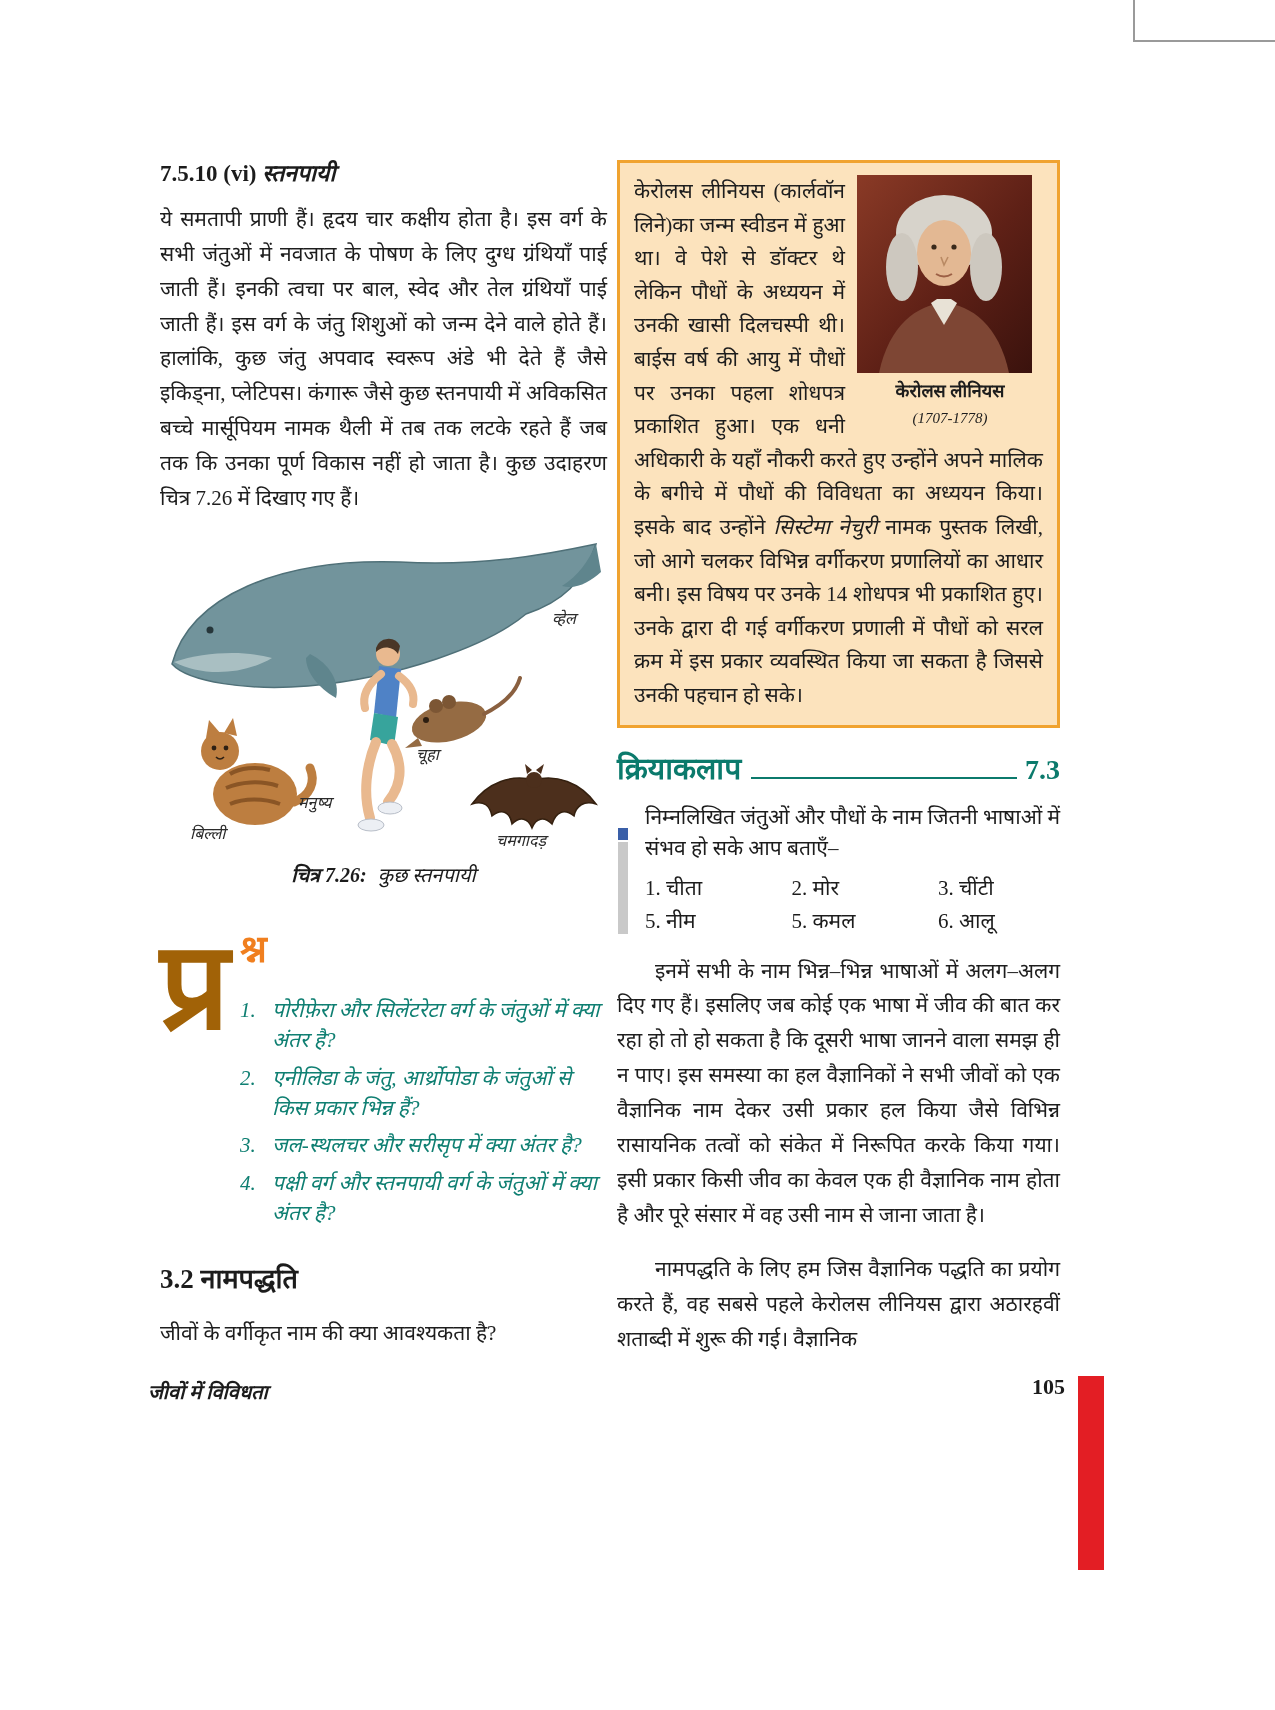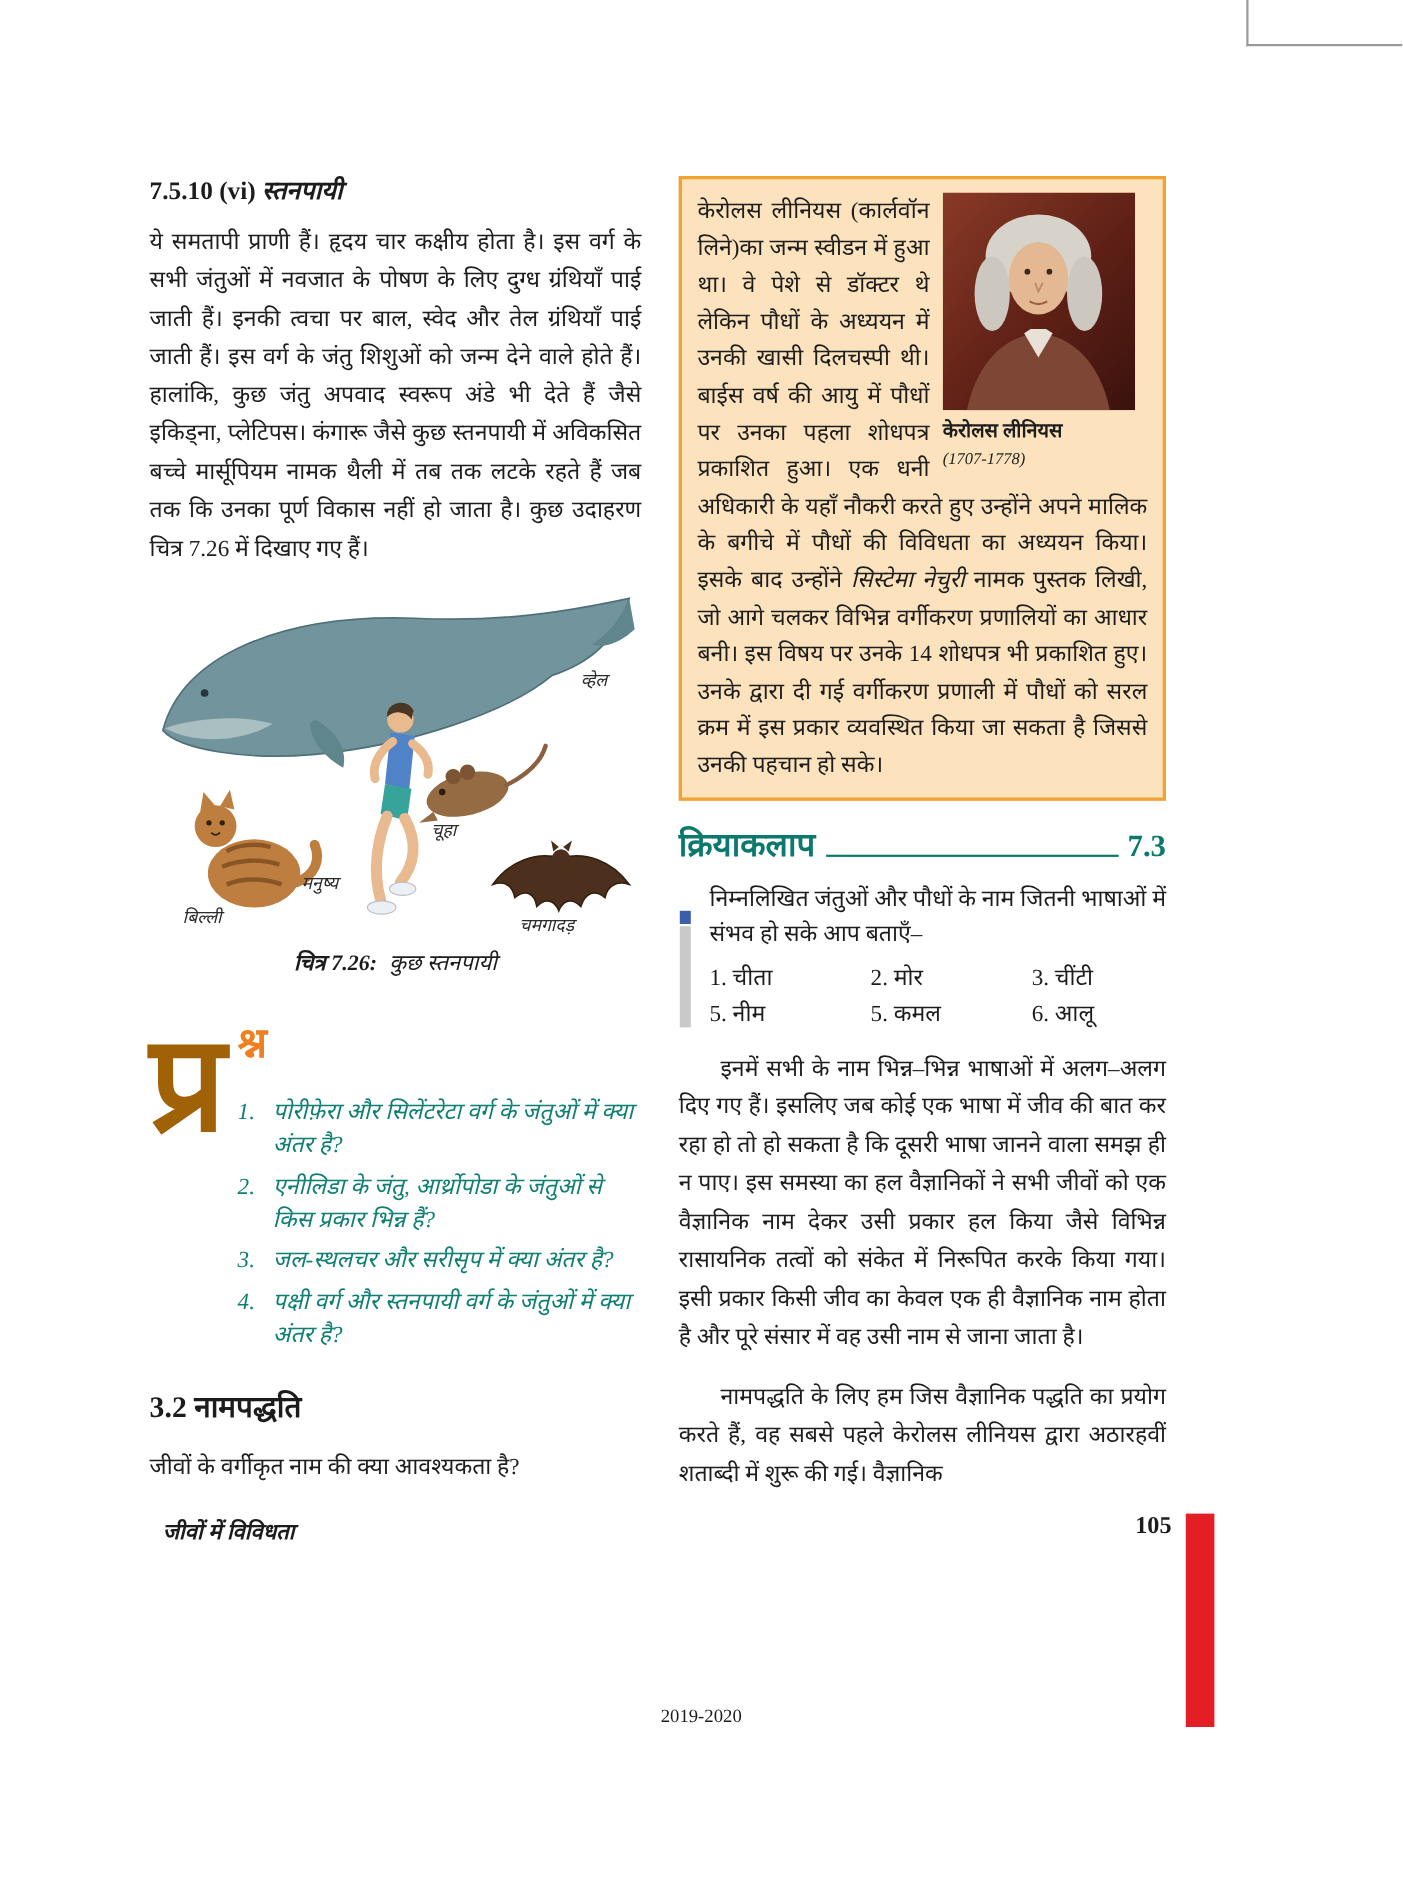--- a/index.html
+++ b/index.html
@@ -9,21 +9,21 @@
     font-family:"Liberation Serif","DejaVu Serif",serif;
     color:#1c1c1c;
   }
   .page { position:relative; width:1275px; height:1710px; background:#ffffff; overflow:hidden; }
 
   
   .corner-v { position:absolute; left:1133px; top:0; width:2px; height:42px; background:#9a9a9a; }
   .corner-h { position:absolute; left:1133px; top:40px; width:142px; height:2px; background:#9a9a9a; }
 
   
-  .col-left  { position:absolute; left:136px; top:156px; width:447px; }
+  .col-left  { position:absolute; left:160px; top:156px; width:447px; }
   .col-right { position:absolute; left:617px; top:160px; width:443px; }
 
   .body-text { font-size:21px; line-height:1.66; text-align:justify; color:#1d1d1d; }
   .indent { text-indent:38px; }
   .ital { font-style:italic; }
 
   .sec-head { font-size:23px; font-weight:bold; margin-bottom:14px; }
   .sec-head .ital { font-style:italic; }
 
   
@@ -49,21 +49,21 @@
 
   .sec-head-76 { font-size:27px; font-weight:bold; margin-top:30px; }
   .lead76 { margin-top:20px; }
 
   
   .infobox {
     border:3px solid #f0a330; background:#fce3bd;
     padding:12px 14px 12px 14px;
     font-size:21px; line-height:1.6; text-align:justify; color:#1d1d1d;
   }
-  .portrait-wrap { float:right; width:186px; margin:0 0 4px 12px; }
+  .portrait-wrap { float:right; width:186px; margin:0 0 4px 12px; text-align:center; }
   .portrait-wrap svg { display:block; }
   .portrait-name { font-size:18px; font-weight:bold; margin-top:4px; }
   .portrait-years { font-size:15px; font-style:italic; }
 
   
   .act-header { display:flex; align-items:flex-end; margin-top:26px; }
   .act-title { font-size:30px; font-weight:bold; color:#0b7a6c; line-height:1; }
   .act-rule { flex:1; border-bottom:2px solid #0b7a6c; margin:0 8px 5px 10px; }
   .act-num { font-size:28px; font-weight:bold; color:#0b7a6c; line-height:1; }
 
@@ -249,15 +249,14 @@
       </div>
     </div>
 
     <p class="body-text indent">इनमें सभी के नाम भिन्न–भिन्न भाषाओं में अलग–अलग दिए गए हैं। इसलिए जब कोई एक भाषा में जीव की बात कर रहा हो तो हो सकता है कि दूसरी भाषा जानने वाला समझ ही न पाए। इस समस्या का हल वैज्ञानिकों ने सभी जीवों को एक वैज्ञानिक नाम देकर उसी प्रकार हल किया जैसे विभिन्न रासायनिक तत्वों को संकेत में निरूपित करके किया गया। इसी प्रकार किसी जीव का केवल एक ही वैज्ञानिक नाम होता है और पूरे संसार में वह उसी नाम से जाना जाता है।</p>
     <p class="body-text indent">नामपद्धति के लिए हम जिस वैज्ञानिक पद्धति का प्रयोग करते हैं, वह सबसे पहले केरोलस लीनियस द्वारा अठारहवीं शताब्दी में शुरू की गई। वैज्ञानिक</p>
   </div>
 
   <div class="footer-title">जीवों में विविधता</div>
   <div class="page-number">105</div>
   <div class="red-bar"></div>
-  <div class="footer-year">2019-2020</div>
 
 </div>
 
 </body></html>

